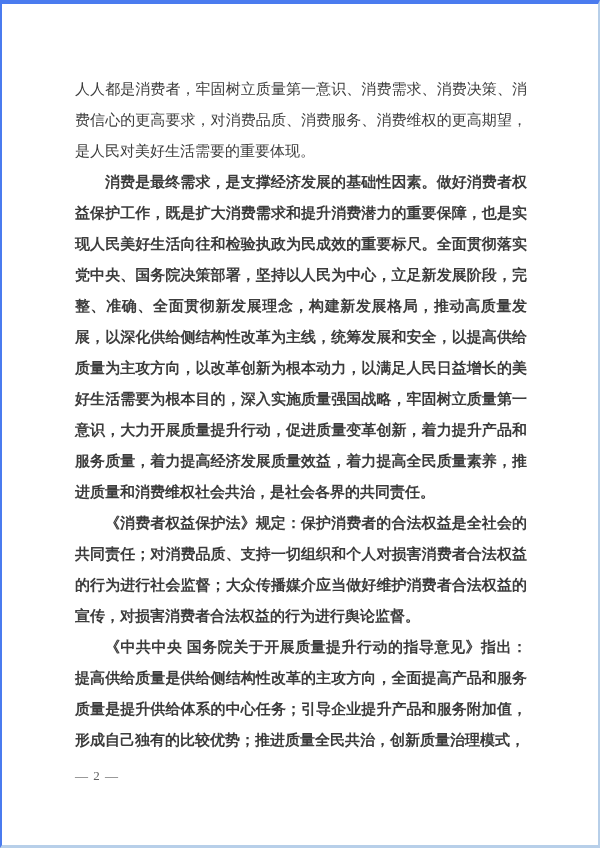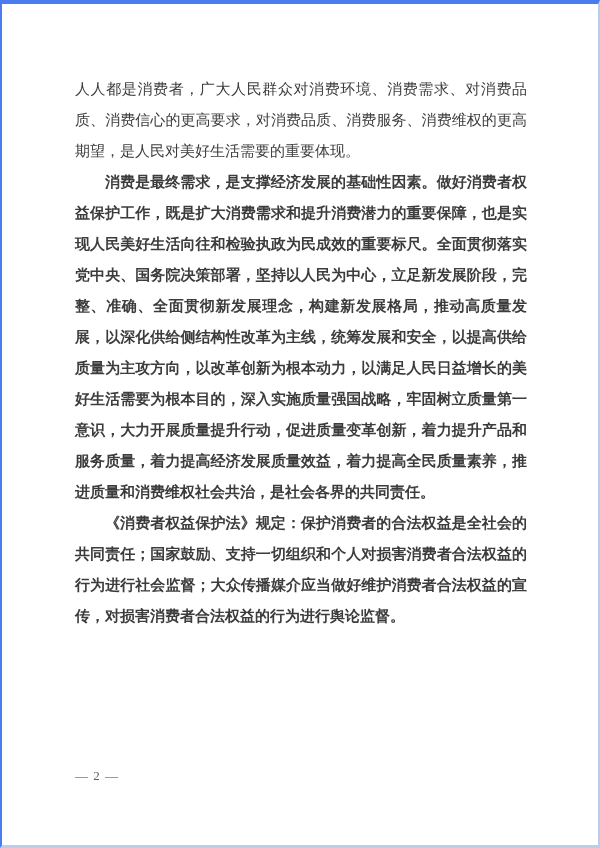--- a/index.html
+++ b/index.html
@@ -50,18 +50,19 @@
     line-height: 20px;
     color: var(--footer-color, #5f5f5f);
     letter-spacing: 1px;
   }
 </style>
 </head>
 <body>
 
 <div class="page">
   <div class="doc-body">
-    <p>人人都是消费者，广大人民群众对消费环境、消费需求、对消费品质、消费信心的更高要求，对消费品质、消费服务、消费维权的更高期望，是人民对美好生活需要的重要体现。</p>
+    <p>人人都是消费者，牢固树立质量第一意识、消费需求、消费决策、消费信心的更高要求，对消费品质、消费服务、消费维权的更高期望，是人民对美好生活需要的重要体现。</p>
     <p class="indent">消费是最终需求，是支撑经济发展的基础性因素。做好消费者权益保护工作，既是扩大消费需求和提升消费潜力的重要保障，也是实现人民美好生活向往和检验执政为民成效的重要标尺。全面贯彻落实党中央、国务院决策部署，坚持以人民为中心，立足新发展阶段，完整、准确、全面贯彻新发展理念，构建新发展格局，推动高质量发展，以深化供给侧结构性改革为主线，统筹发展和安全，以提高供给质量为主攻方向，以改革创新为根本动力，以满足人民日益增长的美好生活需要为根本目的，深入实施质量强国战略，牢固树立质量第一意识，大力开展质量提升行动，促进质量变革创新，着力提升产品和服务质量，着力提高经济发展质量效益，着力提高全民质量素养，推进质量和消费维权社会共治，是社会各界的共同责任。</p>
-    <p class="indent">《消费者权益保护法》规定：保护消费者的合法权益是全社会的共同责任；国家鼓励、支持一切组织和个人对损害消费者合法权益的行为进行社会监督；大众传播媒介应当做好维护消费者合法权益的宣传，对损害消费者合法权益的行为进行舆论监督。</p>
+    <p class="indent">《消费者权益保护法》规定：保护消费者的合法权益是全社会的共同责任；对消费品质、支持一切组织和个人对损害消费者合法权益的行为进行社会监督；大众传播媒介应当做好维护消费者合法权益的宣传，对损害消费者合法权益的行为进行舆论监督。</p>
+    <p class="indent">《中共中央 国务院关于开展质量提升行动的指导意见》指出：提高供给质量是供给侧结构性改革的主攻方向，全面提高产品和服务质量是提升供给体系的中心任务；引导企业提升产品和服务附加值，形成自己独有的比较优势；推进质量全民共治，创新质量治理模式，</p>
   </div>
   <div class="page-footer">— 2 —</div>
 </div>
 
 </body></html>

